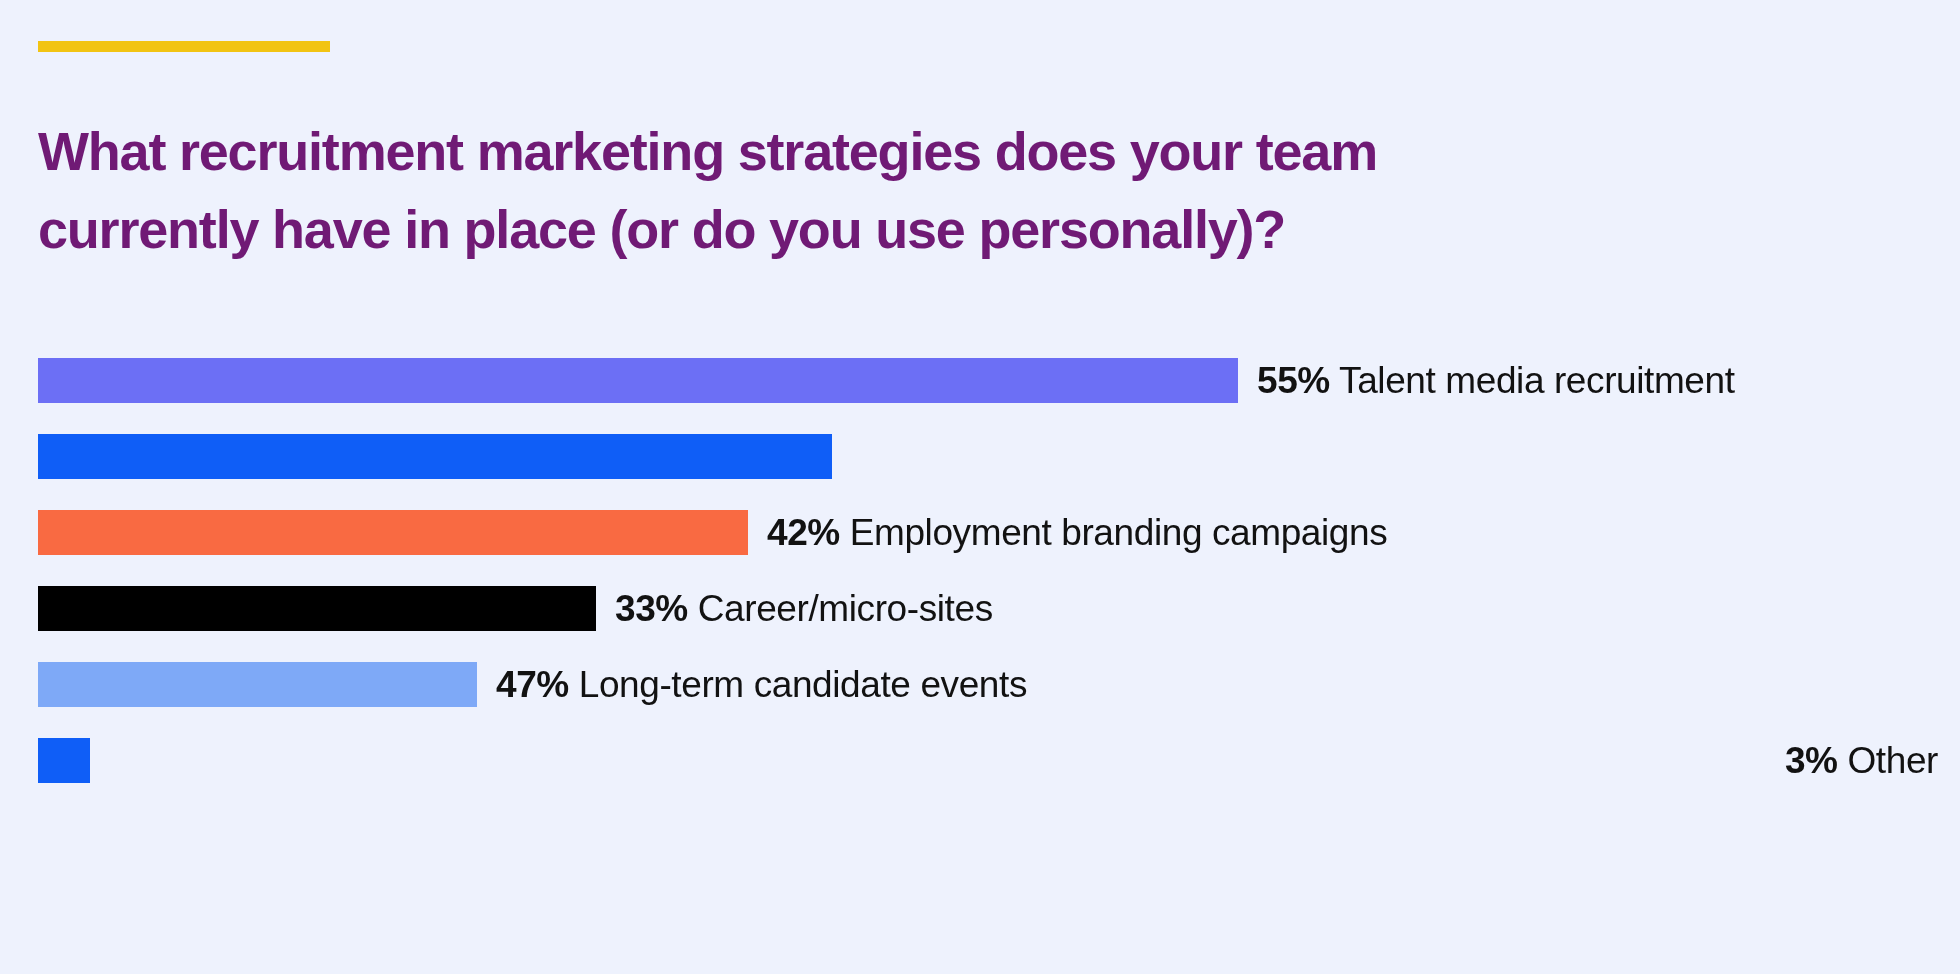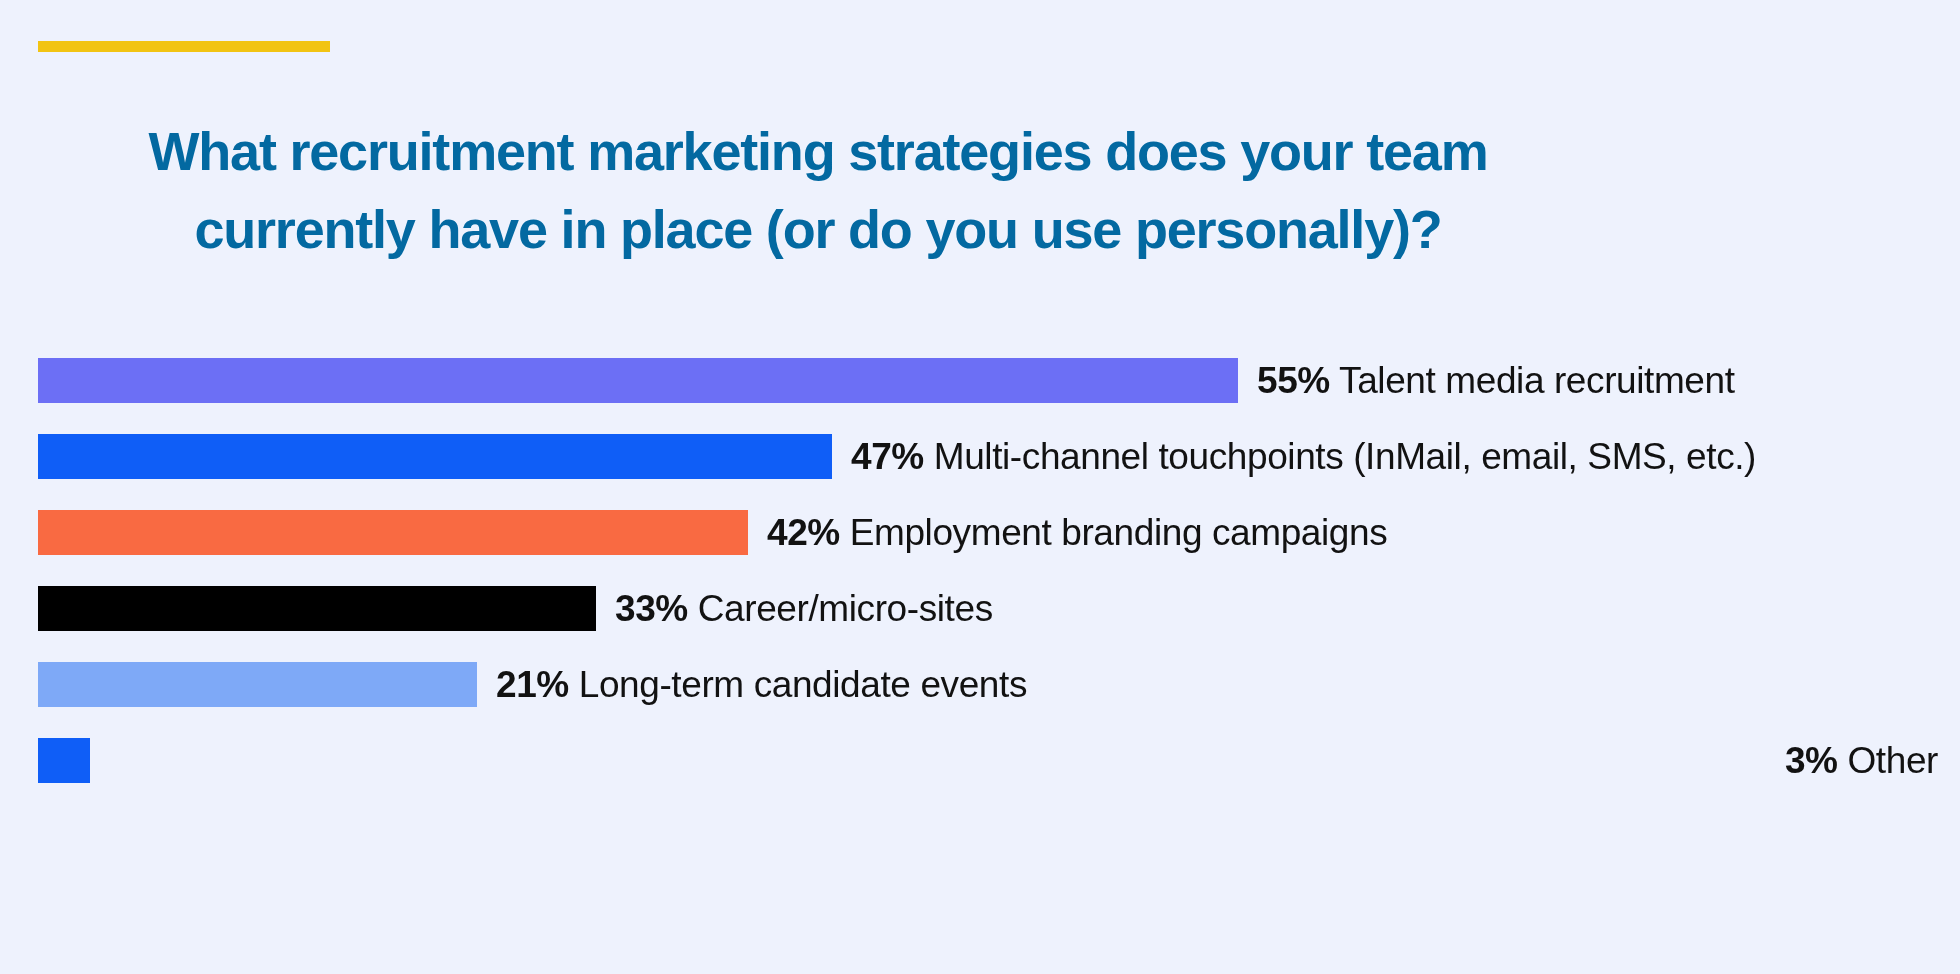--- a/index.html
+++ b/index.html
@@ -85,43 +85,42 @@
     font-weight: normal;
   }
 </style>
 </head>
 <body>
 
 <div class="page">
 
   <div class="accent-rule" style="background: rgb(242, 196, 19);"></div>
 
-  <h1 class="chart-title" style="color: #0369a1; text-align: center;">What recruitment marketing strategies does your team
+  <h1 class="chart-title" style="color: #701a75;">What recruitment marketing strategies does your team
 currently have in place (or do you use personally)?</h1>
 
   <div class="chart-area">
       <div class="bar-row">
         <div class="bar" style="width: 1200px; background: rgb(108, 111, 245);"></div>
         <div class="bar-label"><span class="pct-num">55</span><span class="pct-sign">%</span><span class="cat-text"> Talent media recruitment</span></div>
       </div>
       <div class="bar-row">
         <div class="bar" style="width: 794px; background: rgb(15, 94, 247);"></div>
-        <div class="bar-label"><span class="pct-num">47</span><span class="pct-sign">%</span><span class="cat-text"> Multi-channel touchpoints (InMail, email, SMS, etc.)</span></div>
       </div>
       <div class="bar-row">
         <div class="bar" style="width: 710px; background: rgb(249, 106, 66);"></div>
         <div class="bar-label"><span class="pct-num">42</span><span class="pct-sign">%</span><span class="cat-text"> Employment branding campaigns</span></div>
       </div>
       <div class="bar-row">
         <div class="bar" style="width: 558px; background: rgb(0, 0, 0);"></div>
         <div class="bar-label"><span class="pct-num">33</span><span class="pct-sign">%</span><span class="cat-text"> Career/micro-sites</span></div>
       </div>
       <div class="bar-row">
         <div class="bar" style="width: 439px; background: rgb(126, 169, 247);"></div>
-        <div class="bar-label"><span class="pct-num">21</span><span class="pct-sign">%</span><span class="cat-text"> Long-term candidate events</span></div>
+        <div class="bar-label"><span class="pct-num">47</span><span class="pct-sign">%</span><span class="cat-text"> Long-term candidate events</span></div>
       </div>
       <div class="bar-row">
         <div class="bar" style="width: 52px; background: rgb(15, 94, 247);"></div>
         <div class="bar-label"><span class="pct-num">3</span><span class="pct-sign">%</span><span class="cat-text"> Other</span></div>
       </div>
     </div>
 
 </div>
 
 </body></html>

